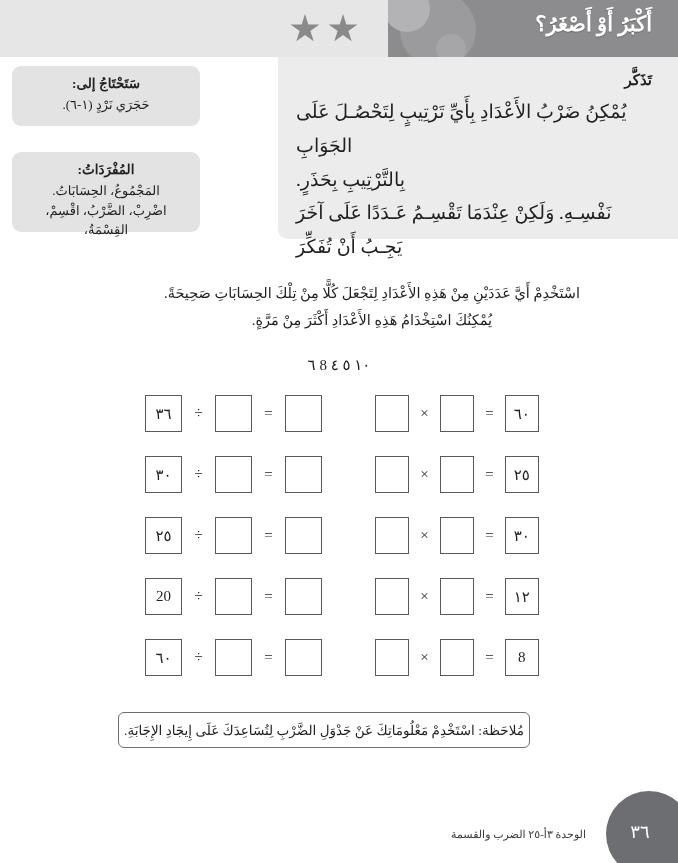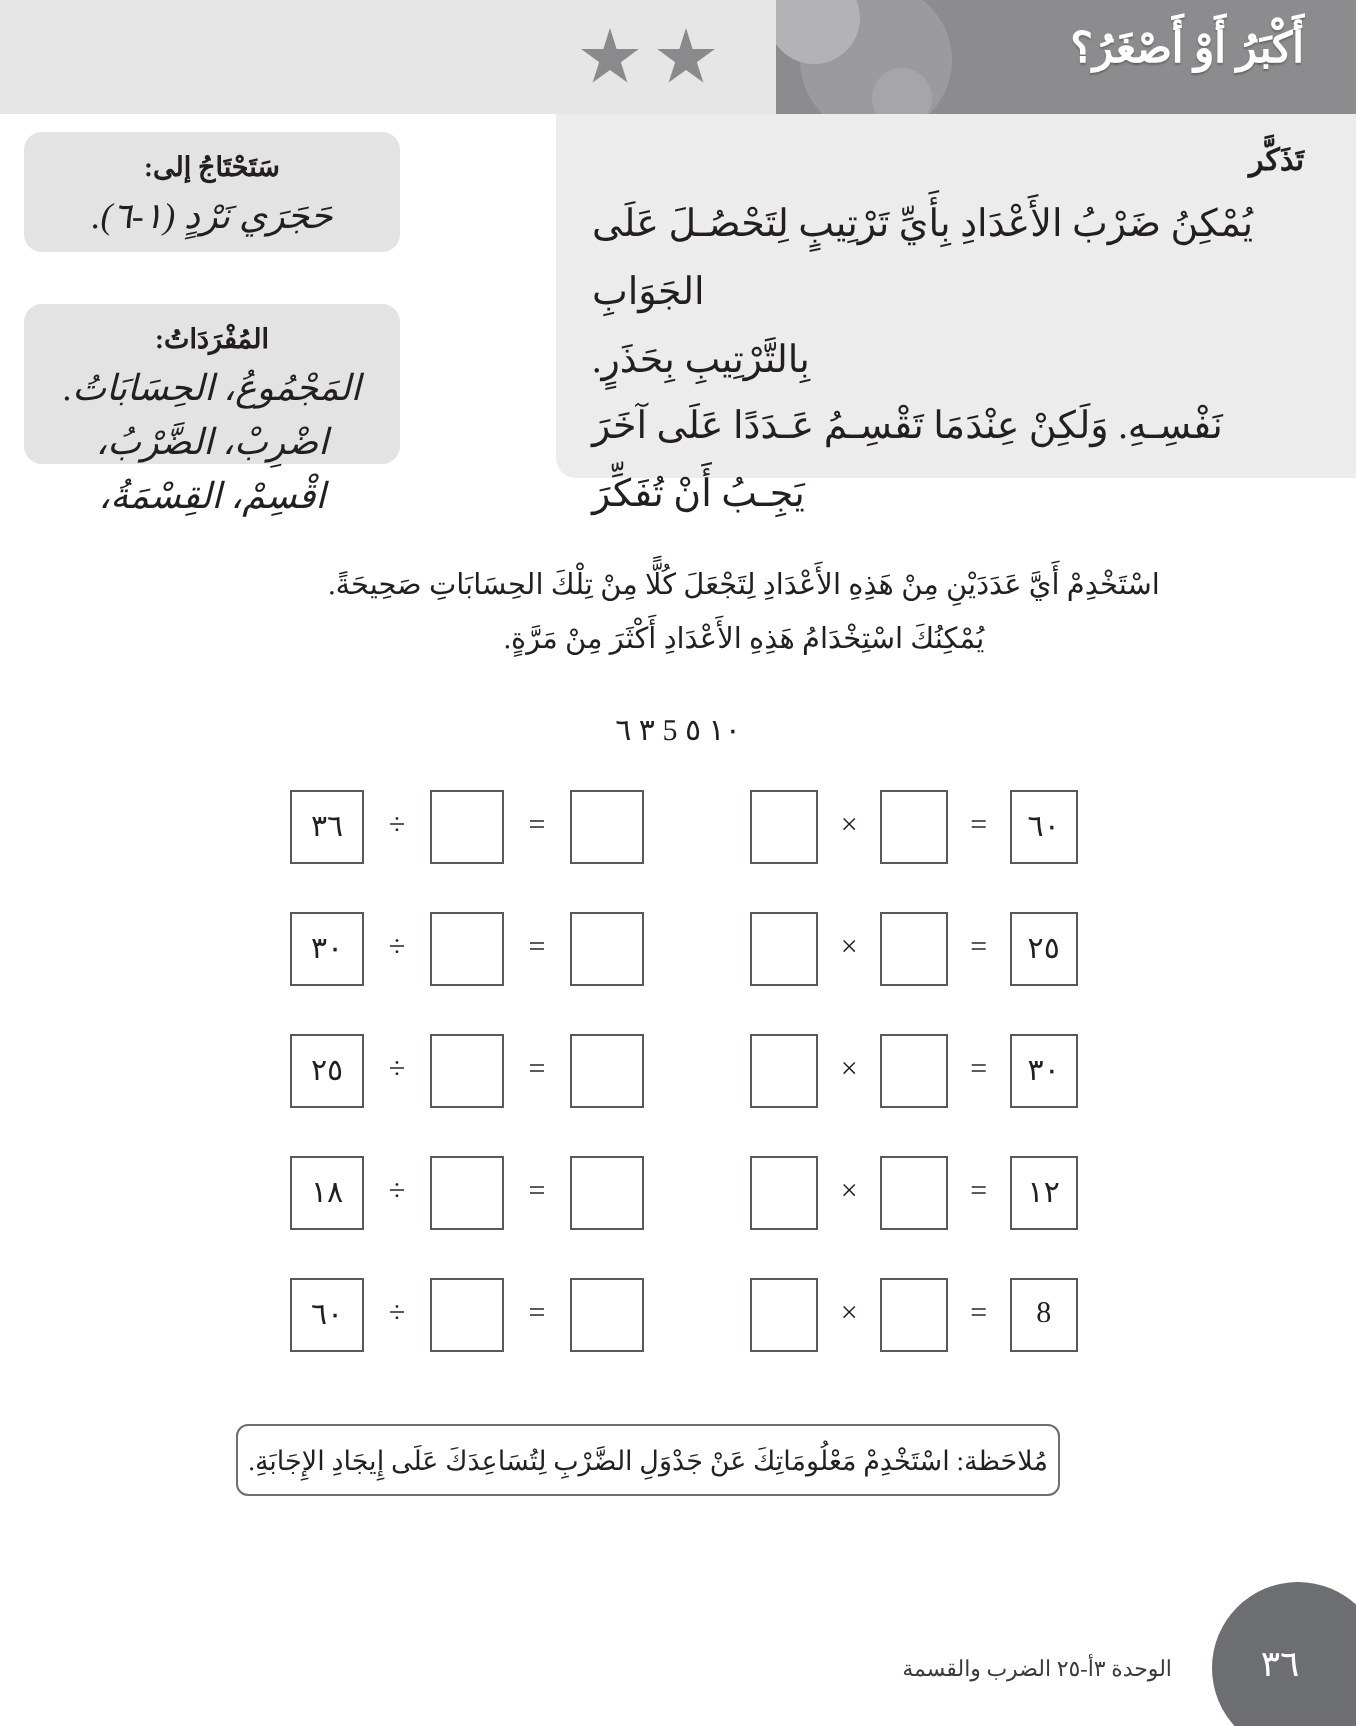--- a/index.html
+++ b/index.html
@@ -144,25 +144,24 @@
     width: 188px;
     height: 80px;
   }
   .side-title {
     font-size: 13.5px;
     font-weight: bold;
     margin: 0 0 3px 0;
     text-align: center;
   }
   .side-body {
-    font-size: 18px;
+    font-size: 13px;
     line-height: 1.5;
     margin: 0;
     text-align: center;
-    font-style: italic;
   }
   .side-body p { margin: 0; }
 
   
   .instructions {
     position: absolute;
     top: 280px;
     right: 0;
     width: 612px;
     text-align: center;
@@ -301,21 +300,21 @@
   <div class="side-body">
     <p>المَجْمُوعُ، الحِسَابَاتُ.</p>
     <p>اضْرِبْ، الضَّرْبُ، اقْسِمْ، القِسْمَةُ،</p>
   </div>
 </div>
 
 <div class="instructions">
   <p>اسْتَخْدِمْ أَيَّ عَدَدَيْنِ مِنْ هَذِهِ الأَعْدَادِ لِتَجْعَلَ كُلًّا مِنْ تِلْكَ الحِسَابَاتِ صَحِيحَةً.</p>
   <p>يُمْكِنُكَ اسْتِخْدَامُ هَذِهِ الأَعْدَادِ أَكْثَرَ مِنْ مَرَّةٍ.</p>
 </div>
-<div class="numbers-row">١٠  ٥  5  ٣  ٦</div>
+<div class="numbers-row">١٠  ٥  ٤  8  ٦</div>
 
 <div class="eq-area">
     <div class="eq-row">
       <div class="eq-col right-col">
         <div class="cell">٦٠</div>
         <div class="op">=</div>
         <div class="cell"></div>
         <div class="op">×</div>
         <div class="cell"></div>
       </div>
@@ -365,21 +364,21 @@
         <div class="op">=</div>
         <div class="cell"></div>
         <div class="op">×</div>
         <div class="cell"></div>
       </div>
       <div class="eq-col left-col">
         <div class="cell"></div>
         <div class="op">=</div>
         <div class="cell"></div>
         <div class="op">÷</div>
-        <div class="cell">١٨</div>
+        <div class="cell">20</div>
       </div>
     </div>
     <div class="eq-row">
       <div class="eq-col right-col">
         <div class="cell">8</div>
         <div class="op">=</div>
         <div class="cell"></div>
         <div class="op">×</div>
         <div class="cell"></div>
       </div>

